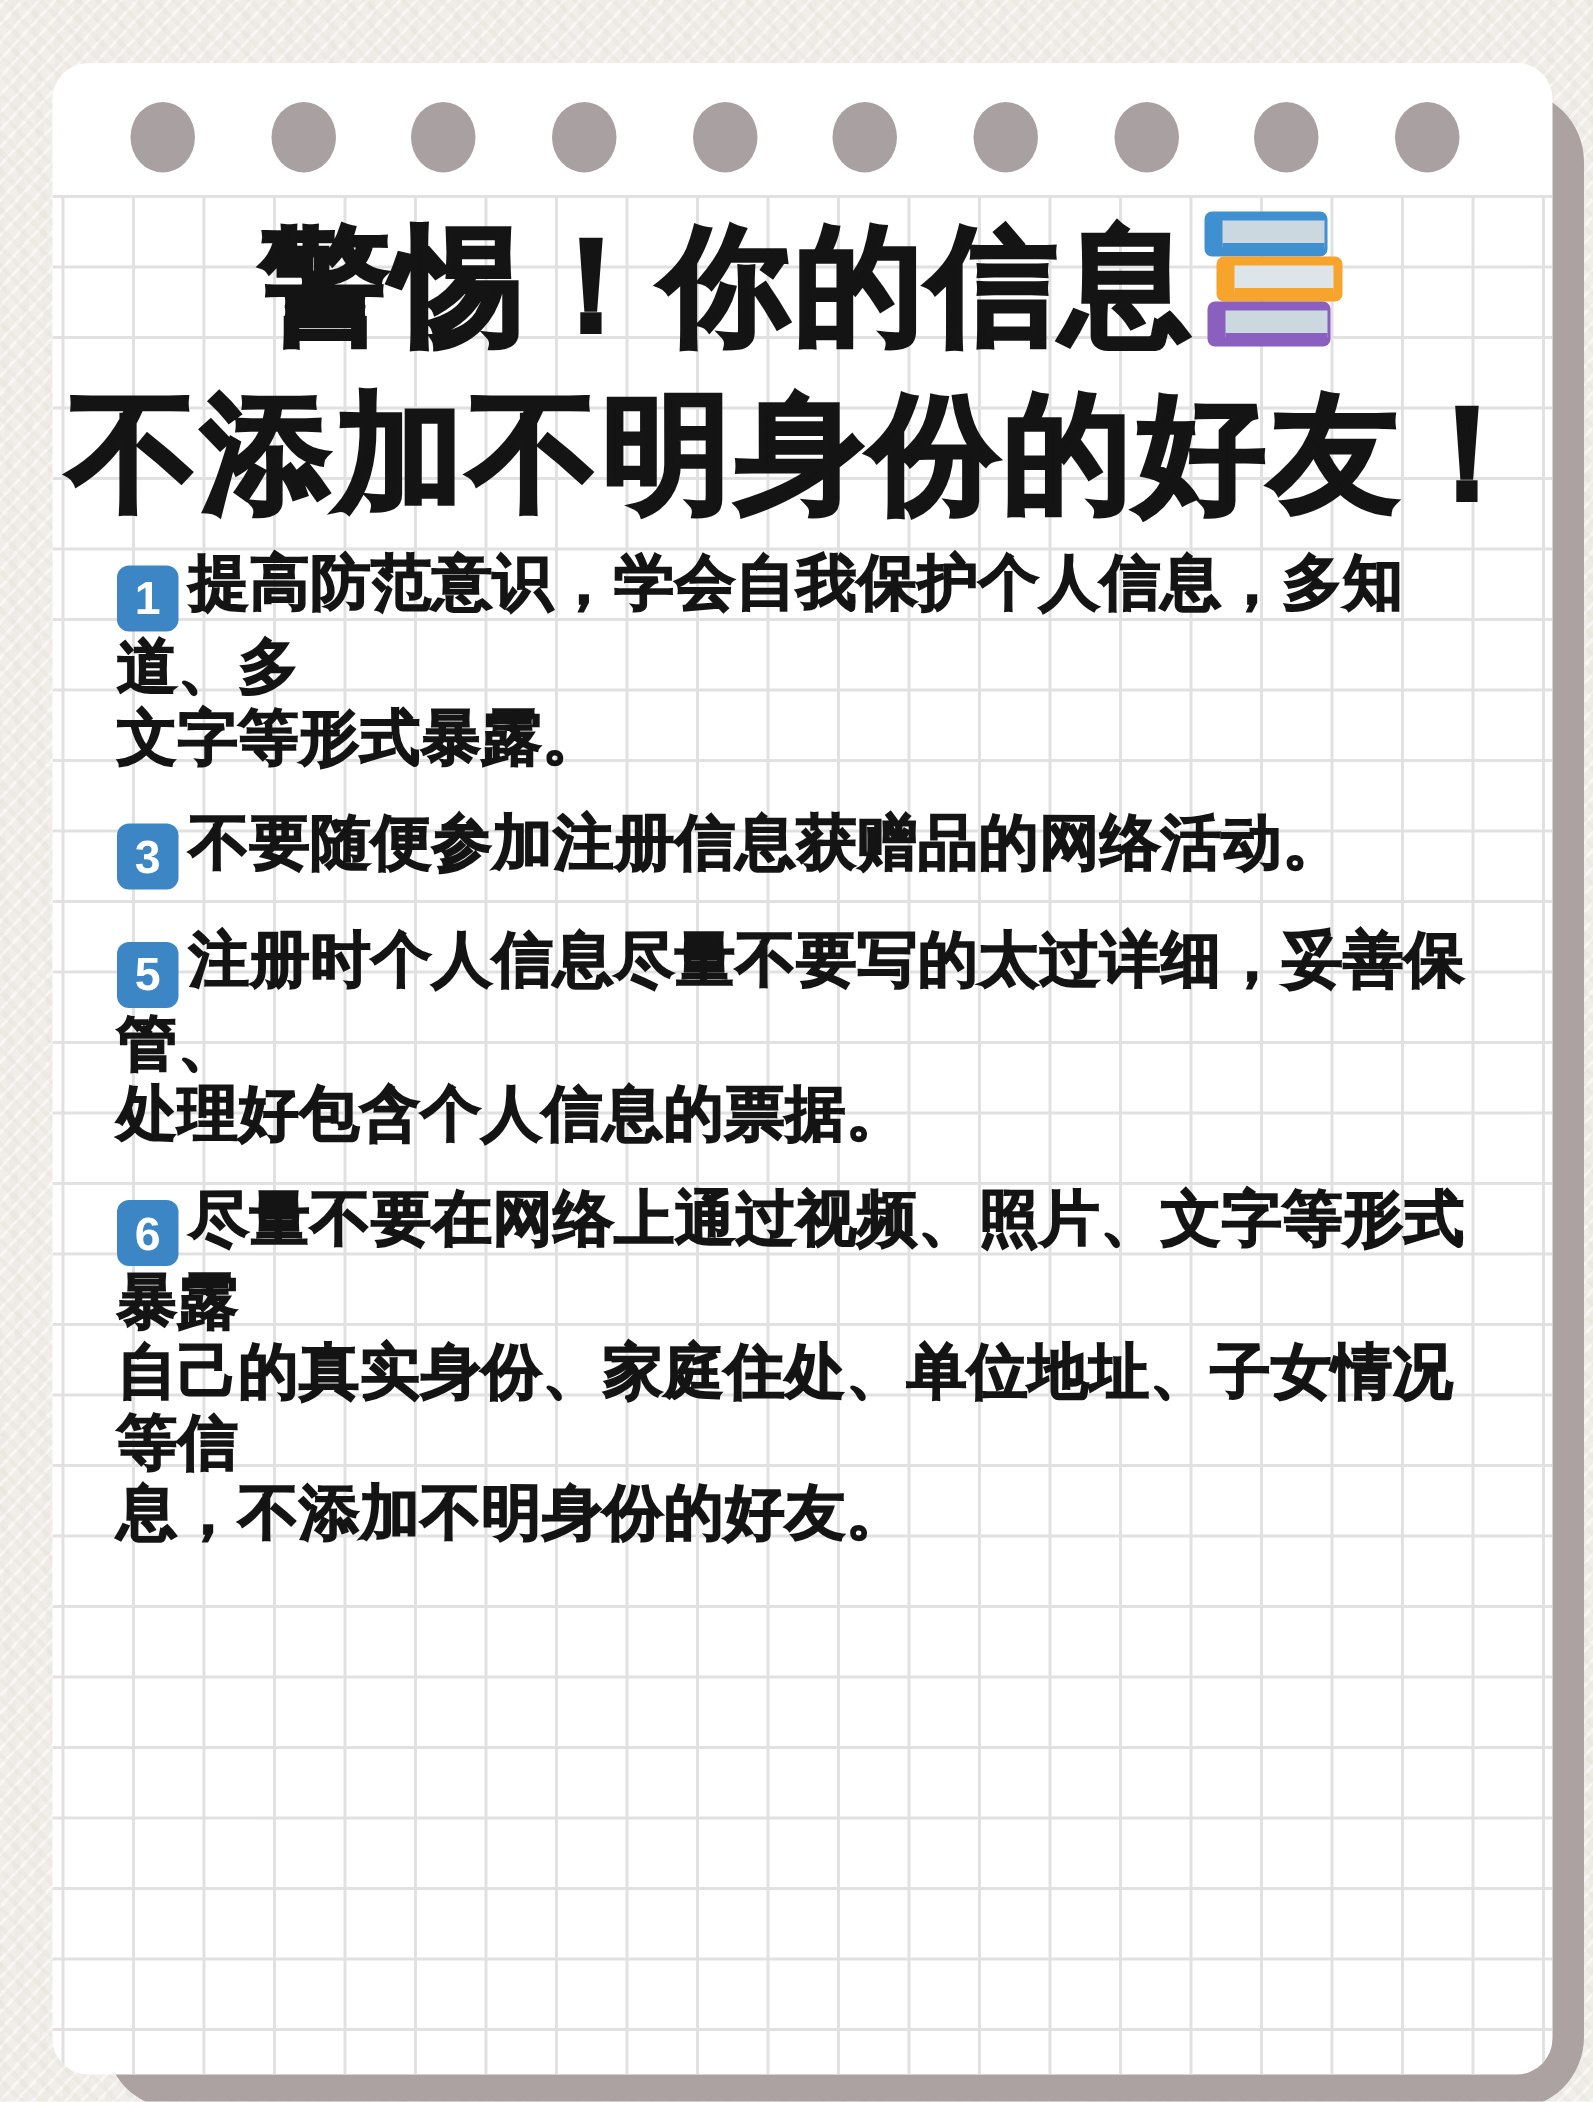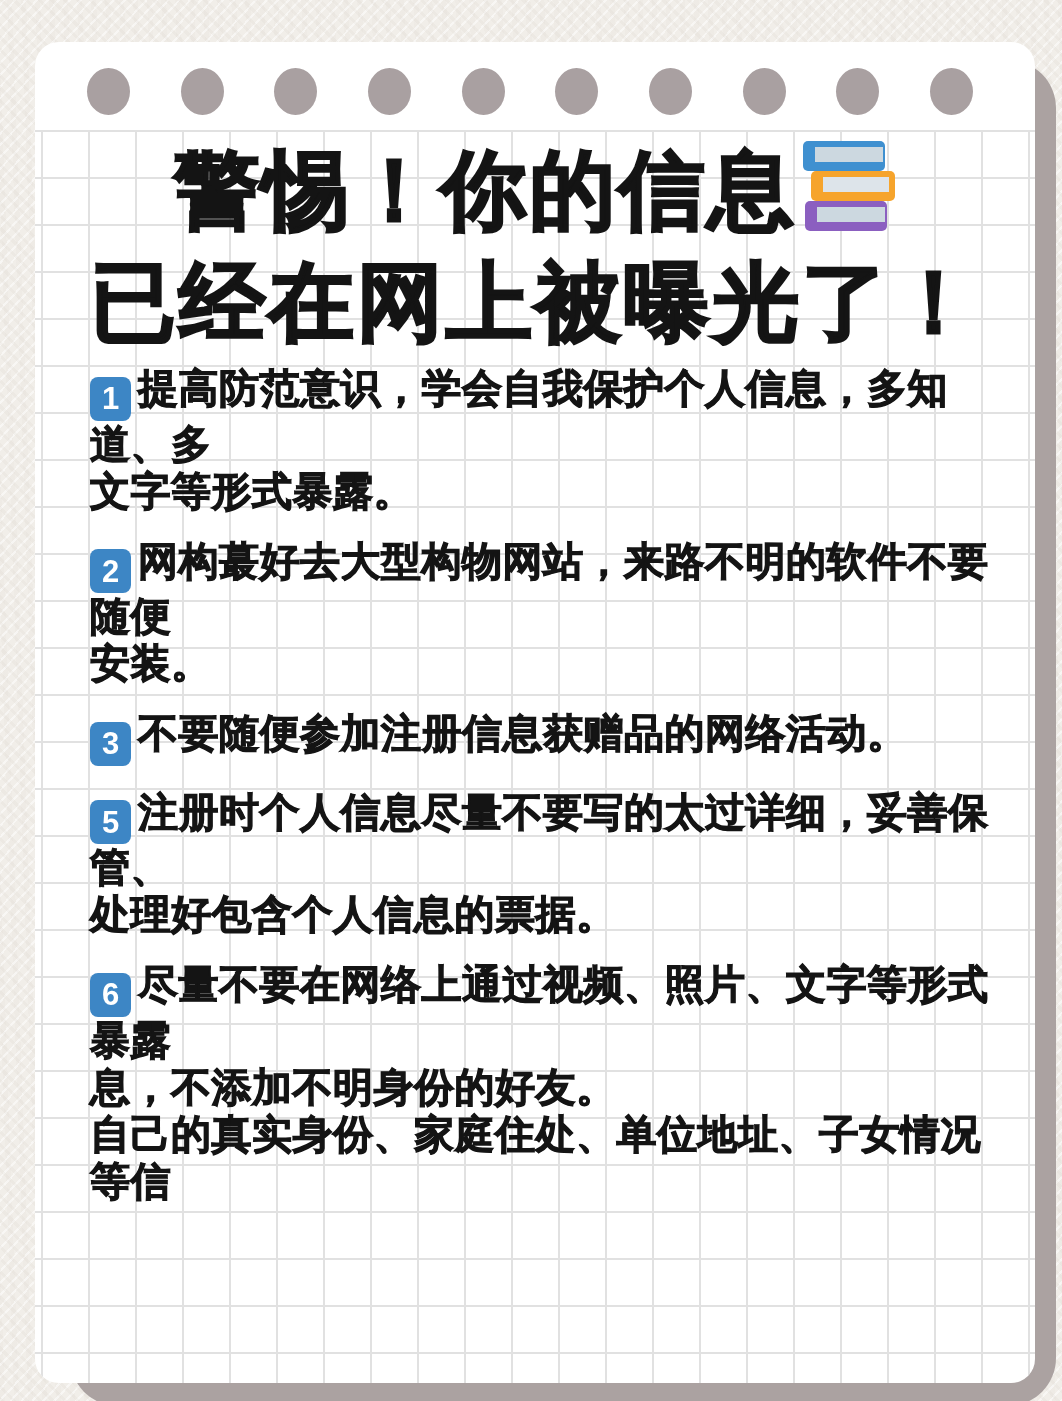--- a/index.html
+++ b/index.html
@@ -86,21 +86,21 @@
     position:relative;
     z-index:2;
     margin:6px 44px 0 43px;
     font-size:40px;
     line-height:47px;
     font-weight:700;
     -webkit-text-stroke:1.1px currentColor;
     letter-spacing:0.5px;
   }
   .list-item{margin-bottom:23px;}
-  .item-line{min-height:47px;margin-left:12px;}
+  .item-line{min-height:47px;}
   .num-badge{
     display:inline-flex;
     align-items:center;
     justify-content:center;
     width:41px; height:44px;
     border-radius:8px;
     background:var(--badge-blue);
     color:#ffffff;
     font-family:"Liberation Sans","DejaVu Sans",sans-serif;
     font-size:31px;
@@ -137,38 +137,34 @@
         <rect x="2" y="3" width="82" height="30" rx="5" fill="#3f90d0"></rect>
         <rect x="14" y="9" width="68" height="18" fill="#ccd8e0"></rect>
         <rect x="14" y="24" width="68" height="4" fill="#3f90d0"></rect>
         <rect x="10" y="33" width="84" height="30" rx="5" fill="#f6a42c"></rect>
         <rect x="22" y="39" width="66" height="18" fill="#dde4ea"></rect>
         <rect x="22" y="54" width="66" height="4" fill="#f6a42c"></rect>
         <rect x="4" y="63" width="82" height="30" rx="5" fill="#8b5fc0"></rect>
         <rect x="16" y="69" width="68" height="18" fill="#ccd8e0"></rect>
         <rect x="16" y="84" width="68" height="5" fill="#8b5fc0"></rect>
     </svg></span></div>
-    <div class="title-line"><span>已经在网上被曝光了！</span></div>
+    <div class="title-line"><span>不添加不明身份的好友！</span></div>
   </div>
 
   <div class="tips-list" id="tips-list">
       <div class="list-item">
         <div class="item-line"><span class="num-badge">1</span><span>提高防范意识，学会自我保护个人信息，多知道、多</span></div>
         <div class="item-line"><span>文字等形式暴露。</span></div>
-      </div>
-      <div class="list-item">
-        <div class="item-line"><span class="num-badge">2</span><span>网构蕞好去大型构物网站，来路不明的软件不要随便</span></div>
-        <div class="item-line"><span>安装。</span></div>
       </div>
       <div class="list-item">
         <div class="item-line"><span class="num-badge">3</span><span>不要随便参加注册信息获赠品的网络活动。</span></div>
       </div>
       <div class="list-item">
         <div class="item-line"><span class="num-badge">5</span><span>注册时个人信息尽量不要写的太过详细，妥善保管、</span></div>
         <div class="item-line"><span>处理好包含个人信息的票据。</span></div>
       </div>
       <div class="list-item">
         <div class="item-line"><span class="num-badge">6</span><span>尽量不要在网络上通过视频、照片、文字等形式暴露</span></div>
+        <div class="item-line"><span>自己的真实身份、家庭住处、单位地址、子女情况等信</span></div>
         <div class="item-line"><span>息，不添加不明身份的好友。</span></div>
-        <div class="item-line"><span>自己的真实身份、家庭住处、单位地址、子女情况等信</span></div>
       </div>
     </div>
 </div>
 
 </body></html>

